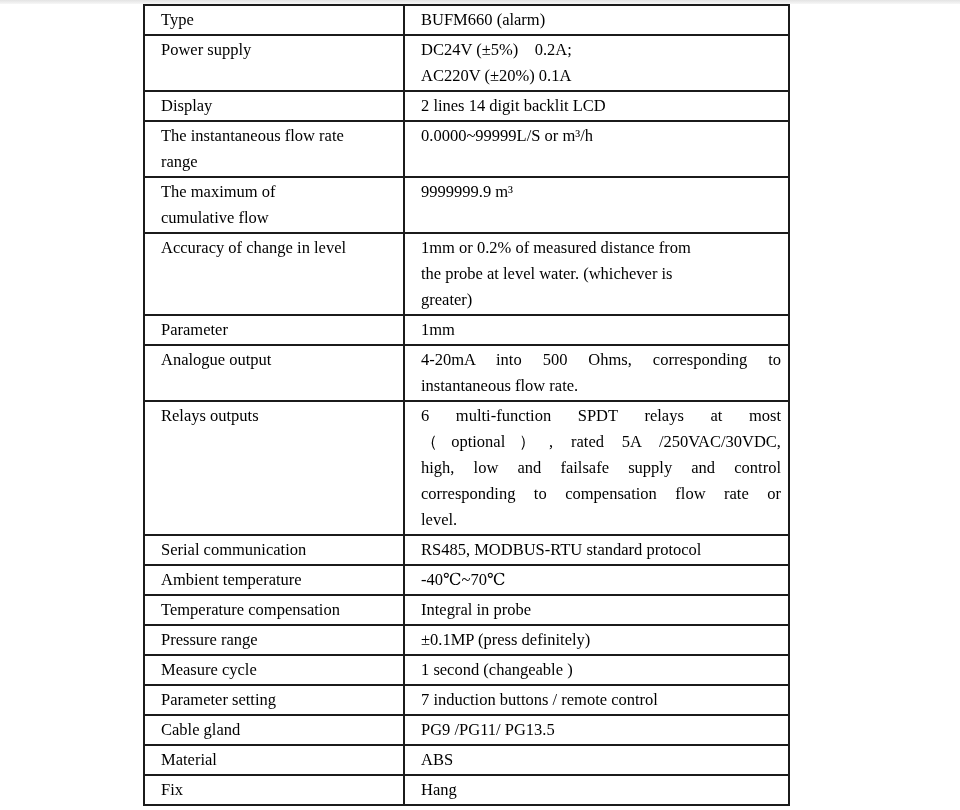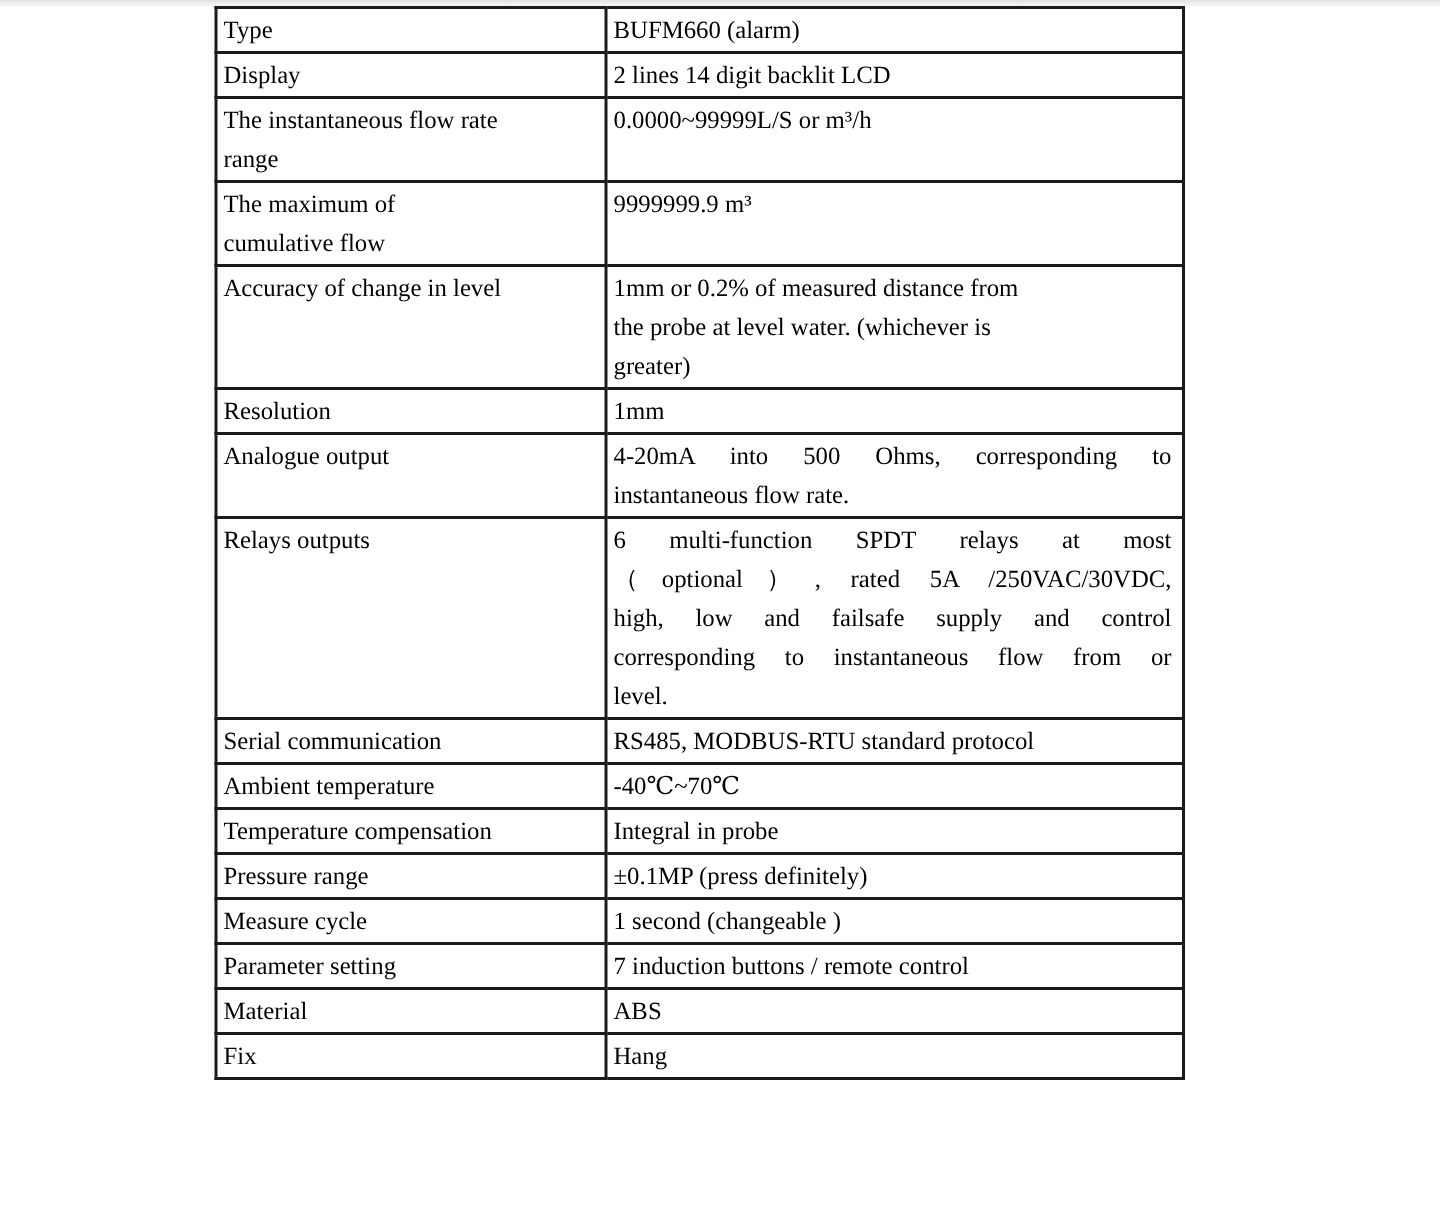--- a/index.html
+++ b/index.html
@@ -25,21 +25,21 @@
     width: 645px;
   }
   table.spec-table {
     width: 100%;
     border-collapse: collapse;
     table-layout: fixed;
   }
   td {
     border: 2px solid #1b1b1b;
     vertical-align: top;
-    padding: 1px 7px 1px 4px;
+    padding: 1px 7px 1px 16px;
     font-size: 16.5px;
     line-height: 26px;
     color: #000000;
   }
   td div { white-space: pre-wrap; }
   .label-cell {}
   .value-cell {}
   .stretch { text-align: justify; text-align-last: justify; }
 </style>
 </head>
@@ -57,20 +57,29 @@
         <tr>
           <td class="label-cell">
             <div>Type</div>
           </td>
           <td class="value-cell">
             <div>BUFM660 (alarm)</div>
           </td>
         </tr>
         <tr>
           <td class="label-cell">
+            <div>Power supply</div>
+          </td>
+          <td class="value-cell">
+            <div>DC24V (±5%)    0.2A;</div>
+            <div>AC220V (±20%) 0.1A</div>
+          </td>
+        </tr>
+        <tr>
+          <td class="label-cell">
             <div>Display</div>
           </td>
           <td class="value-cell">
             <div>2 lines 14 digit backlit LCD</div>
           </td>
         </tr>
         <tr>
           <td class="label-cell">
             <div>The instantaneous flow rate</div>
             <div>range</div>
@@ -93,21 +102,21 @@
             <div>Accuracy of change in level</div>
           </td>
           <td class="value-cell">
             <div>1mm or 0.2% of measured distance from</div>
             <div>the probe at level water. (whichever is</div>
             <div>greater)</div>
           </td>
         </tr>
         <tr>
           <td class="label-cell">
-            <div>Resolution</div>
+            <div>Parameter</div>
           </td>
           <td class="value-cell">
             <div>1mm</div>
           </td>
         </tr>
         <tr>
           <td class="label-cell">
             <div>Analogue output</div>
           </td>
           <td class="value-cell">
@@ -116,21 +125,21 @@
           </td>
         </tr>
         <tr>
           <td class="label-cell">
             <div>Relays outputs</div>
           </td>
           <td class="value-cell">
             <div class="stretch">6 multi-function SPDT relays at most</div>
             <div class="stretch">（optional）, rated 5A /250VAC/30VDC,</div>
             <div class="stretch">high, low and failsafe supply and control</div>
-            <div class="stretch">corresponding to instantaneous flow from or</div>
+            <div class="stretch">corresponding to compensation flow rate or</div>
             <div>level.</div>
           </td>
         </tr>
         <tr>
           <td class="label-cell">
             <div>Serial communication</div>
           </td>
           <td class="value-cell">
             <div>RS485, MODBUS-RTU standard protocol</div>
           </td>
@@ -166,20 +175,28 @@
           <td class="value-cell">
             <div>1 second (changeable )</div>
           </td>
         </tr>
         <tr>
           <td class="label-cell">
             <div>Parameter setting</div>
           </td>
           <td class="value-cell">
             <div>7 induction buttons / remote control</div>
+          </td>
+        </tr>
+        <tr>
+          <td class="label-cell">
+            <div>Cable gland</div>
+          </td>
+          <td class="value-cell">
+            <div>PG9 /PG11/ PG13.5</div>
           </td>
         </tr>
         <tr>
           <td class="label-cell">
             <div>Material</div>
           </td>
           <td class="value-cell">
             <div>ABS</div>
           </td>
         </tr>

